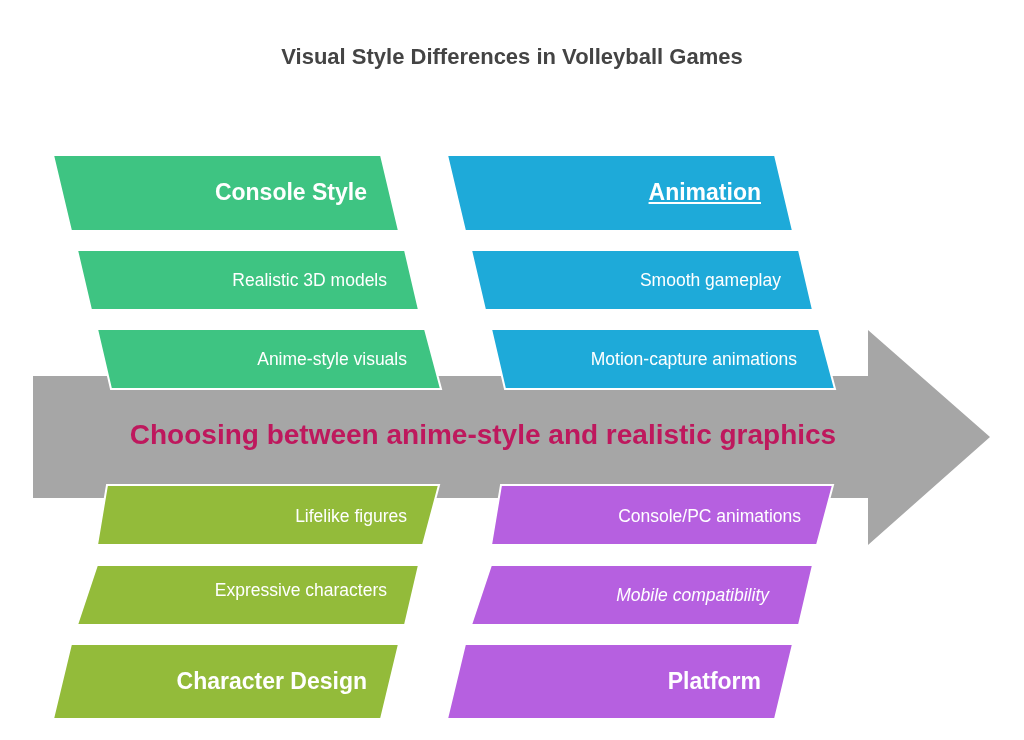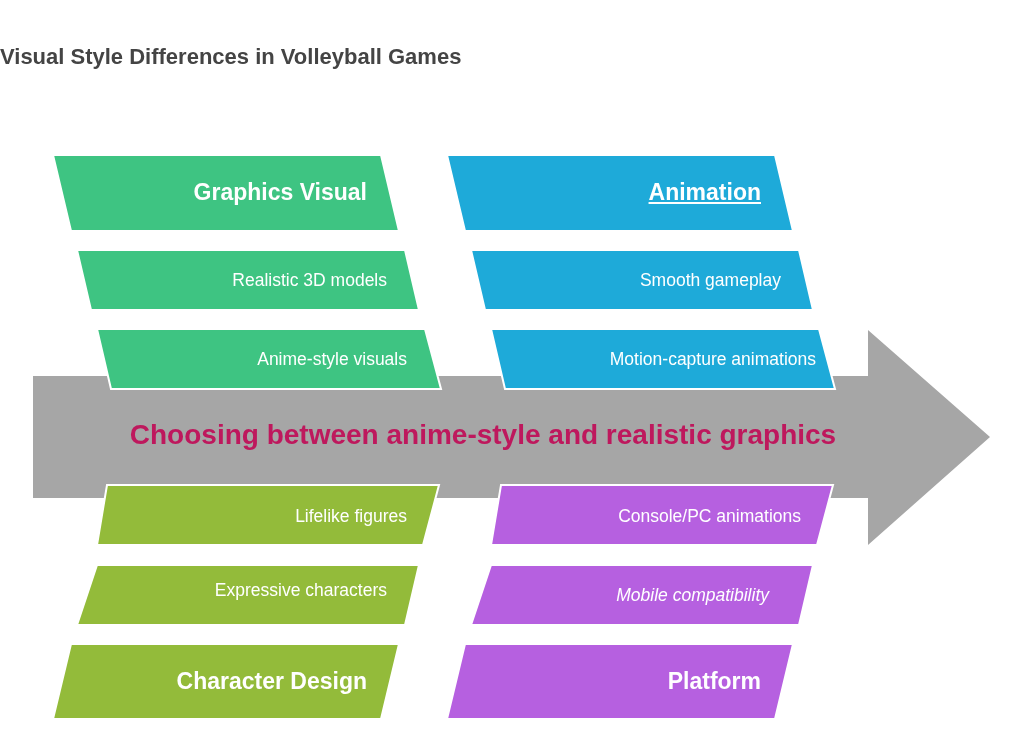--- a/index.html
+++ b/index.html
@@ -1,17 +1,17 @@
 <!DOCTYPE html>
 <html><head>
 <meta charset="utf-8">
 <style>
   html, body { margin:0; padding:0; background:#ffffff; }
   body { width:1024px; height:740px; position:relative; overflow:hidden; font-family:"Liberation Sans", "DejaVu Sans", sans-serif; }
-  .title { position:absolute; left:0; top:44px; width:1024px; text-align:left; font-size:22px; font-weight:bold; color:#444444; }
+  .title { position:absolute; left:0; top:44px; width:1024px; text-align:center; font-size:22px; font-weight:bold; color:#444444; }
   svg.diagram { position:absolute; left:0; top:0; }
   .lbl { position:absolute; color:#ffffff; text-align:right; white-space:nowrap; }
   .lbl.head { font-size:23px; font-weight:bold; }
   .lbl.item { font-size:17.5px; }
   .center-label { position:absolute; left:33px; width:900px; top:419px; text-align:center; color:#be185d; font-size:28px; font-weight:bold; white-space:nowrap; }
 </style>
 </head>
 <body>
 
 <div class="title">Visual Style Differences in Volleyball Games</div>
@@ -32,27 +32,27 @@
   <polygon points="97,565 419,565 405,625 77,625" fill="#93bb3a" stroke="#ffffff" stroke-width="2"></polygon>
   <polygon points="71,644 399,644 381,719 53,719" fill="#93bb3a" stroke="#ffffff" stroke-width="2"></polygon>
 
   <polygon points="501,485 833,485 817,545 491,545" fill="#b660e0" stroke="#ffffff" stroke-width="2"></polygon>
   <polygon points="491,565 813,565 799,625 471,625" fill="#b660e0" stroke="#ffffff" stroke-width="2"></polygon>
   <polygon points="465,644 793,644 775,719 447,719" fill="#b660e0" stroke="#ffffff" stroke-width="2"></polygon>
 </svg>
 
 <div class="center-label">Choosing between anime-style and realistic graphics</div>
 
-<div class="lbl head" style="right:657px; top:179px;">Graphics Visual</div>
+<div class="lbl head" style="right:657px; top:179px;">Console Style</div>
 <div class="lbl item" style="right:637px; top:270px;margin-left:15px;">Realistic 3D models</div>
 <div class="lbl item" style="right:617px; top:349px;">Anime-style visuals</div>
 
 <div class="lbl head" style="right:263px; top:179px;text-decoration:underline;">Animation</div>
 <div class="lbl item" style="right:243px; top:270px;">Smooth gameplay</div>
-<div class="lbl item" style="right:208px; top:349px;margin-left:23px;">Motion-capture animations</div>
+<div class="lbl item" style="right:227px; top:349px;margin-left:23px;">Motion-capture animations</div>
 
 <div class="lbl item" style="right:617px; top:506px;">Lifelike figures</div>
 <div class="lbl item" style="right:637px; top:580px;margin-left:40px;">Expressive characters</div>
 <div class="lbl head" style="right:657px; top:668px;">Character Design</div>
 
 <div class="lbl item" style="right:223px; top:506px;">Console/PC animations</div>
 <div class="lbl item" style="right:255px; top:585px;font-style:italic;">Mobile compatibility</div>
 <div class="lbl head" style="right:263px; top:668px;">Platform</div>
 
 </body></html>

